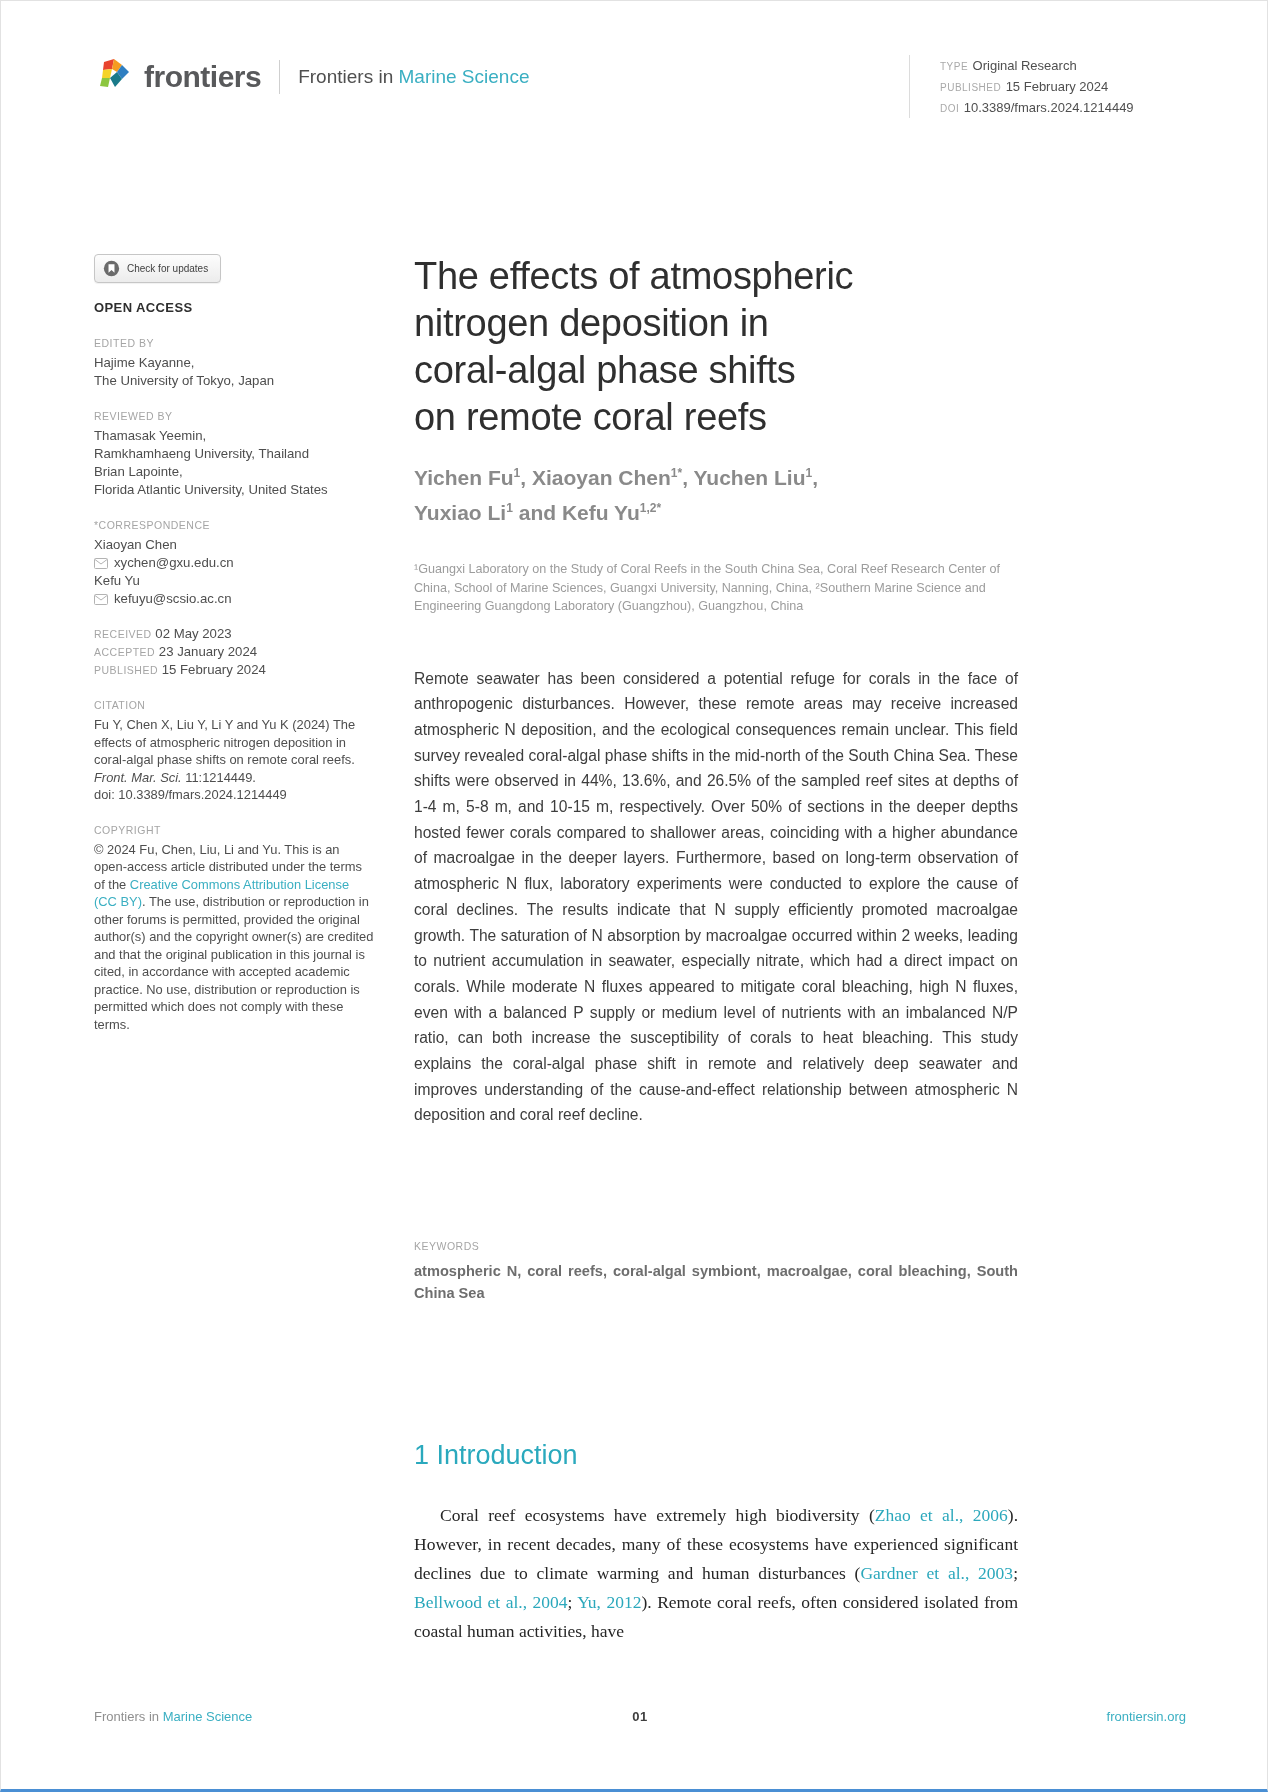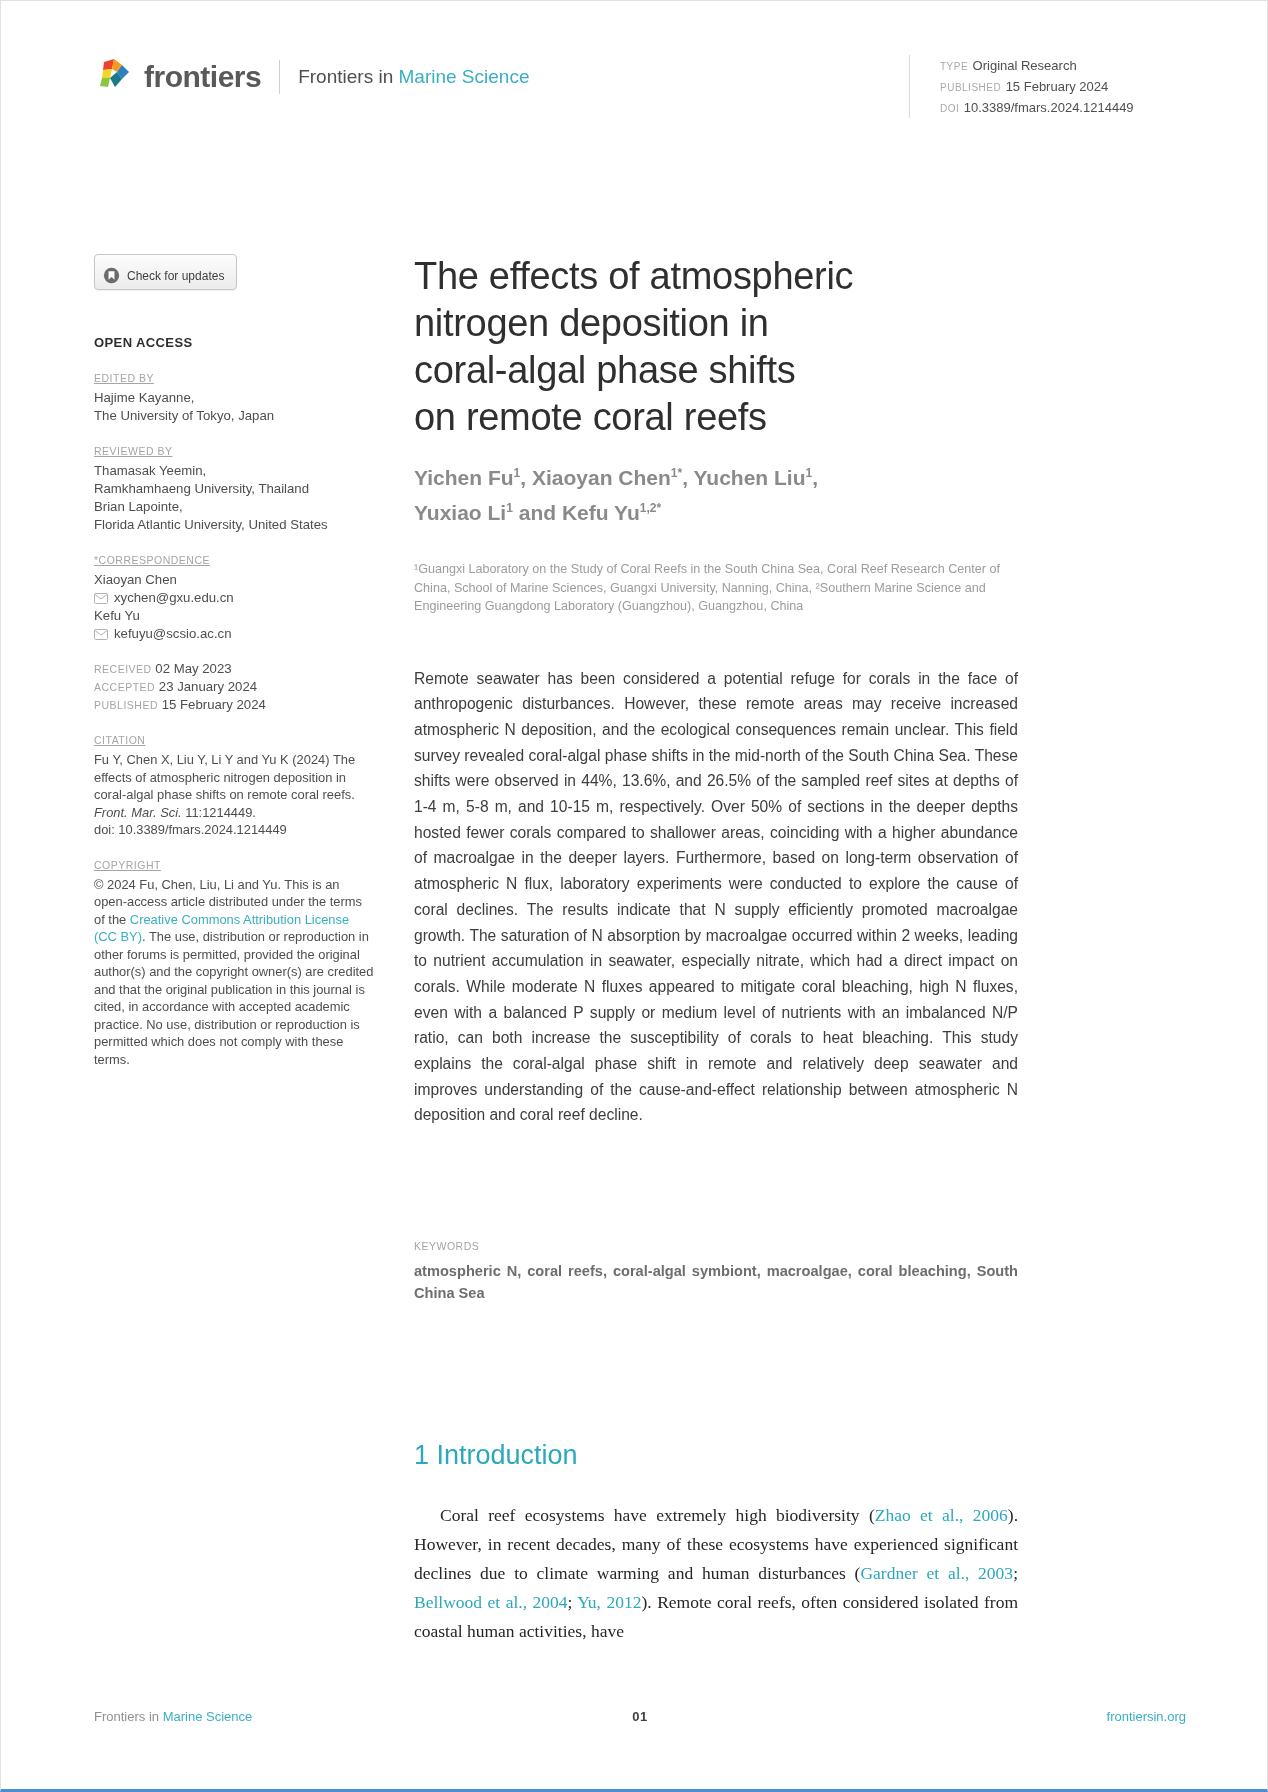--- a/index.html
+++ b/index.html
@@ -19,27 +19,27 @@
 
   .meta-block { position:absolute; left:908px; top:54px; border-left:1px solid #dcdcdc; padding-left:30px; }
   .meta-line { line-height:19px; white-space:nowrap; }
   .meta-label { font-size:10px; color:#a9a9a9; letter-spacing:0.5px; }
   .meta-value { font-size:13px; color:#4f4f4f; }
 
   
   .sidebar { position:absolute; left:93px; top:253px; width:280px; font-size:13.2px; line-height:18px; color:#4e4e4e; }
   .check-btn {
     display:inline-flex; align-items:center; gap:7px;
-    border:1px solid #c6c6c6; border-radius:4px; padding:12px 12px 5px 8px;
+    border:1px solid #c6c6c6; border-radius:4px; padding:5px 12px 5px 8px;
     background:linear-gradient(#fdfdfd,#ececec);
-    font-size:12px; color:#3f3f3f; cursor:pointer;
+    font-size:10px; color:#3f3f3f; cursor:pointer;
     box-shadow:0 1px 1px rgba(0,0,0,0.06);
   }
-  .open-access { margin-top:44px; font-size:13px; font-weight:bold; color:#2e2e2e; letter-spacing:0.4px; }
-  .side-label { margin-top:17px; font-size:10.5px; color:#a5a5a5; letter-spacing:0.5px; margin-bottom:2px;text-decoration:underline; }
+  .open-access { margin-top:16px; font-size:13px; font-weight:bold; color:#2e2e2e; letter-spacing:0.4px; }
+  .side-label { margin-top:17px; font-size:10.5px; color:#a5a5a5; letter-spacing:0.5px; margin-bottom:2px; }
   .side-line { color:#4e4e4e; }
   .email-row { display:flex; align-items:center; gap:6px; }
   .email-row svg { flex:0 0 auto; }
   .date-line .side-label-inline { font-size:10.5px; color:#a5a5a5; letter-spacing:0.5px; }
   .date-line { line-height:18px; }
   .side-par { color:#4e4e4e; font-size:12.9px; line-height:17.5px; }
   .side-par .ital { font-style:italic; }
   .teal-link { color:#3aafc2; text-decoration:none; cursor:pointer; }
 
   

